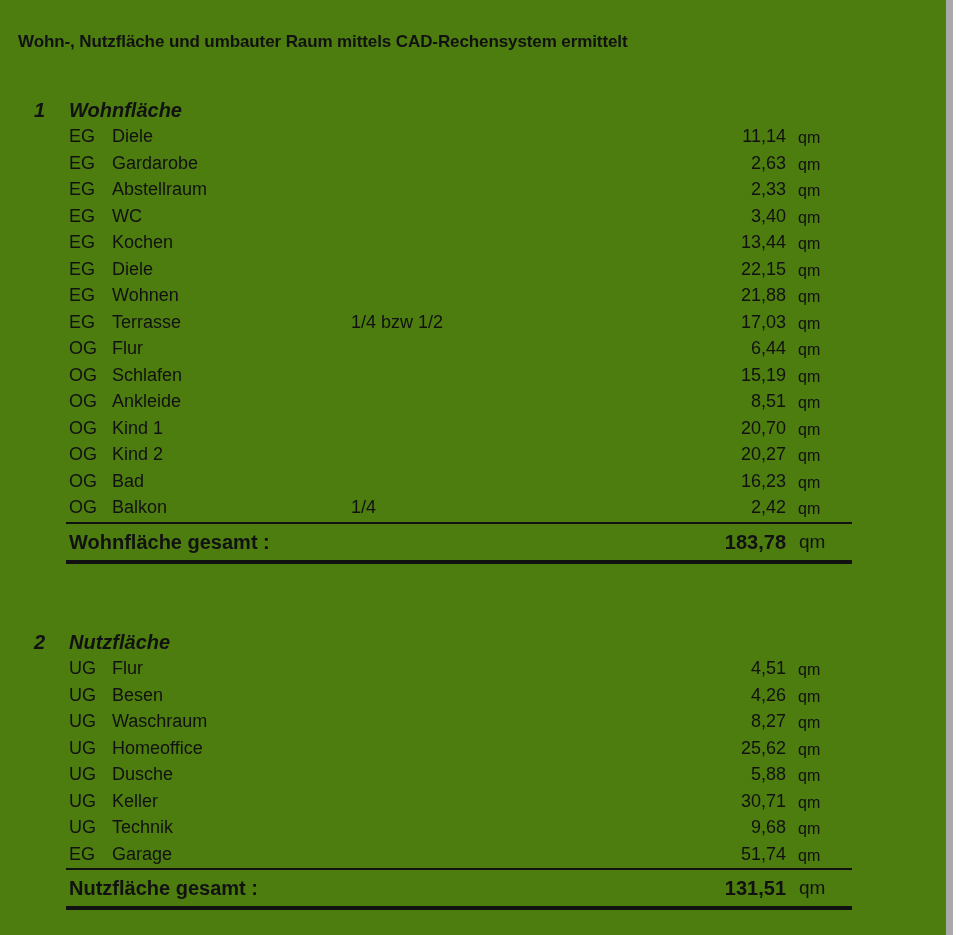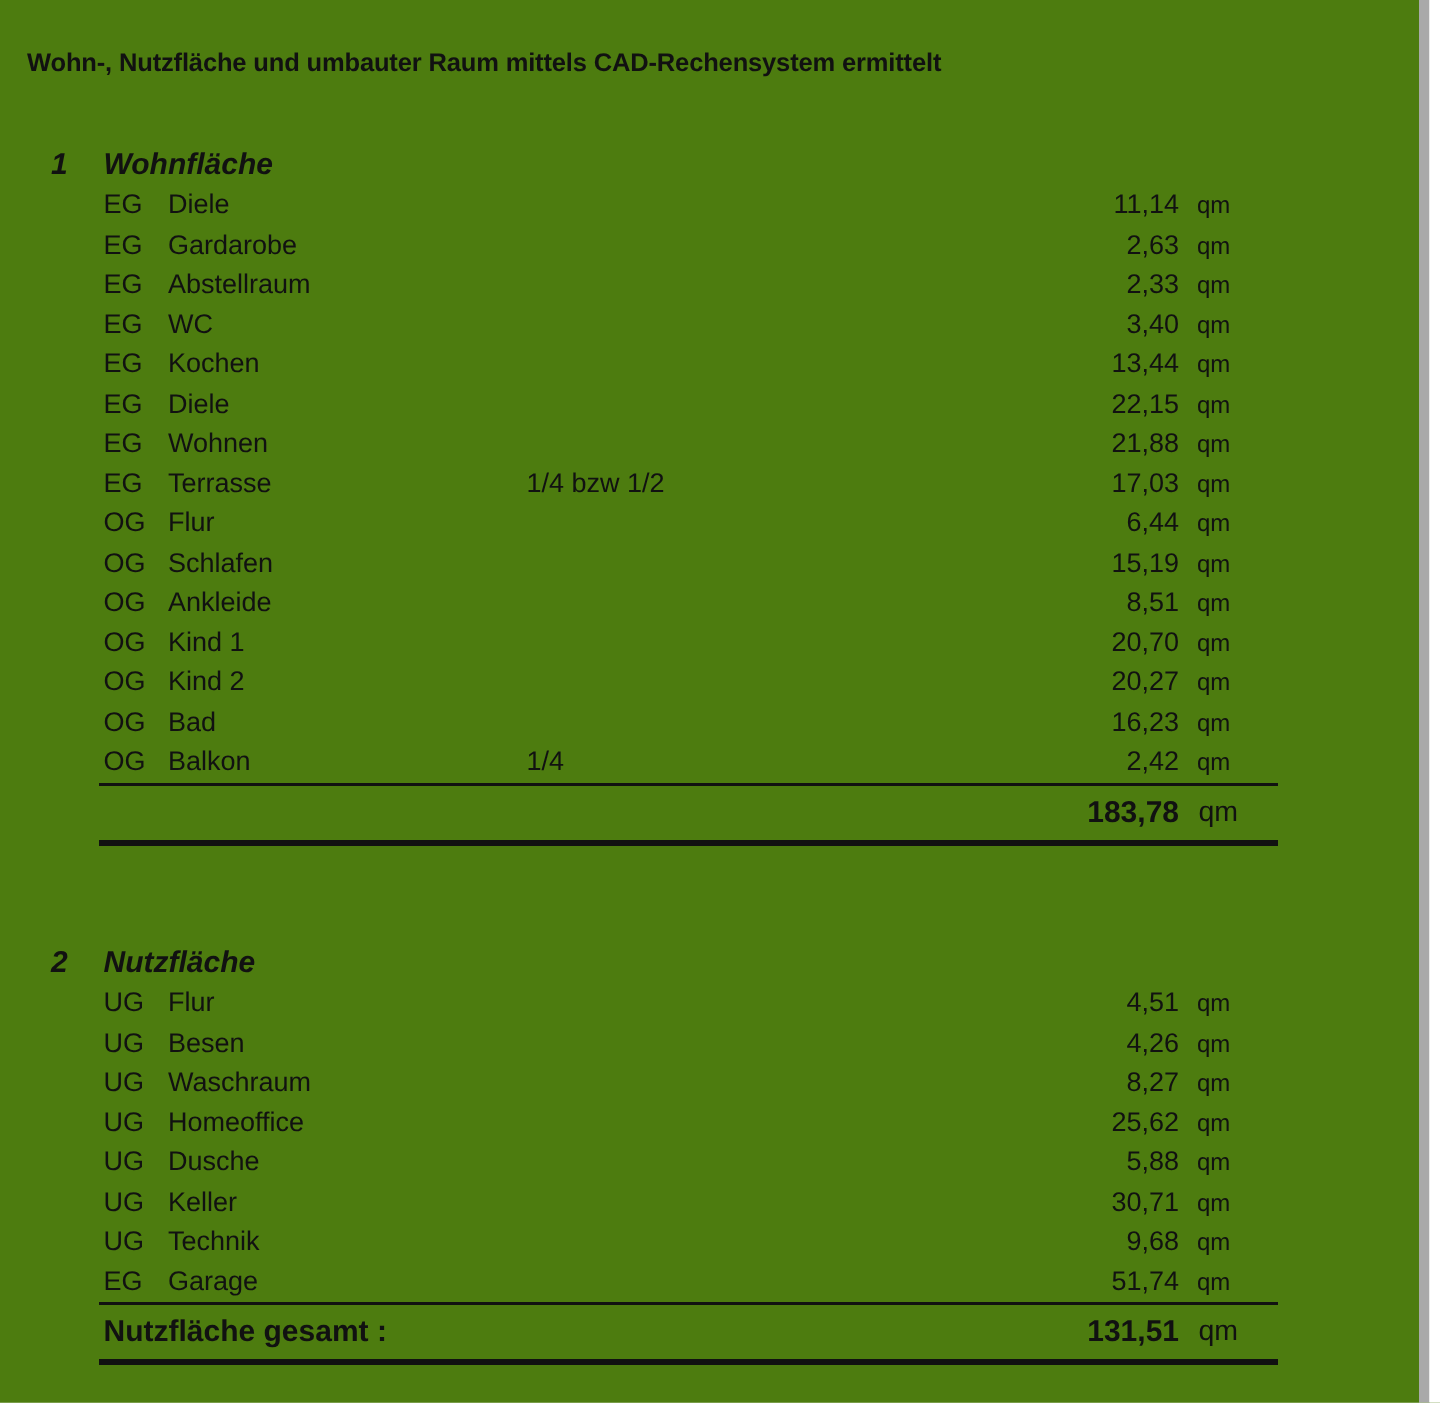--- a/index.html
+++ b/index.html
@@ -144,20 +144,21 @@
       </div>
       <div class="row" style="top: 398px;">
         <span class="floor">OG</span>
         <span class="room">Balkon</span>
         <span class="note">1/4</span>
         <span class="val">2,42</span>
         <span class="unit">qm</span>
       </div>
       <div class="thin-line" style="top: 422.5px;"></div>
       <div class="total" style="top: 431.5px;">
+        <span class="t-label">Wohnfläche gesamt :</span>
         <span class="t-val">183,78</span>
         <span class="t-unit">qm</span>
       </div>
       <div class="thick-line" style="top: 460.5px;"></div>
     </div>
 
   <div class="section" id="sec1" style="top:631px;">
     <div class="sec-head">
       <span class="sec-num">2</span>
       <span class="sec-title">Nutzfläche</span>

